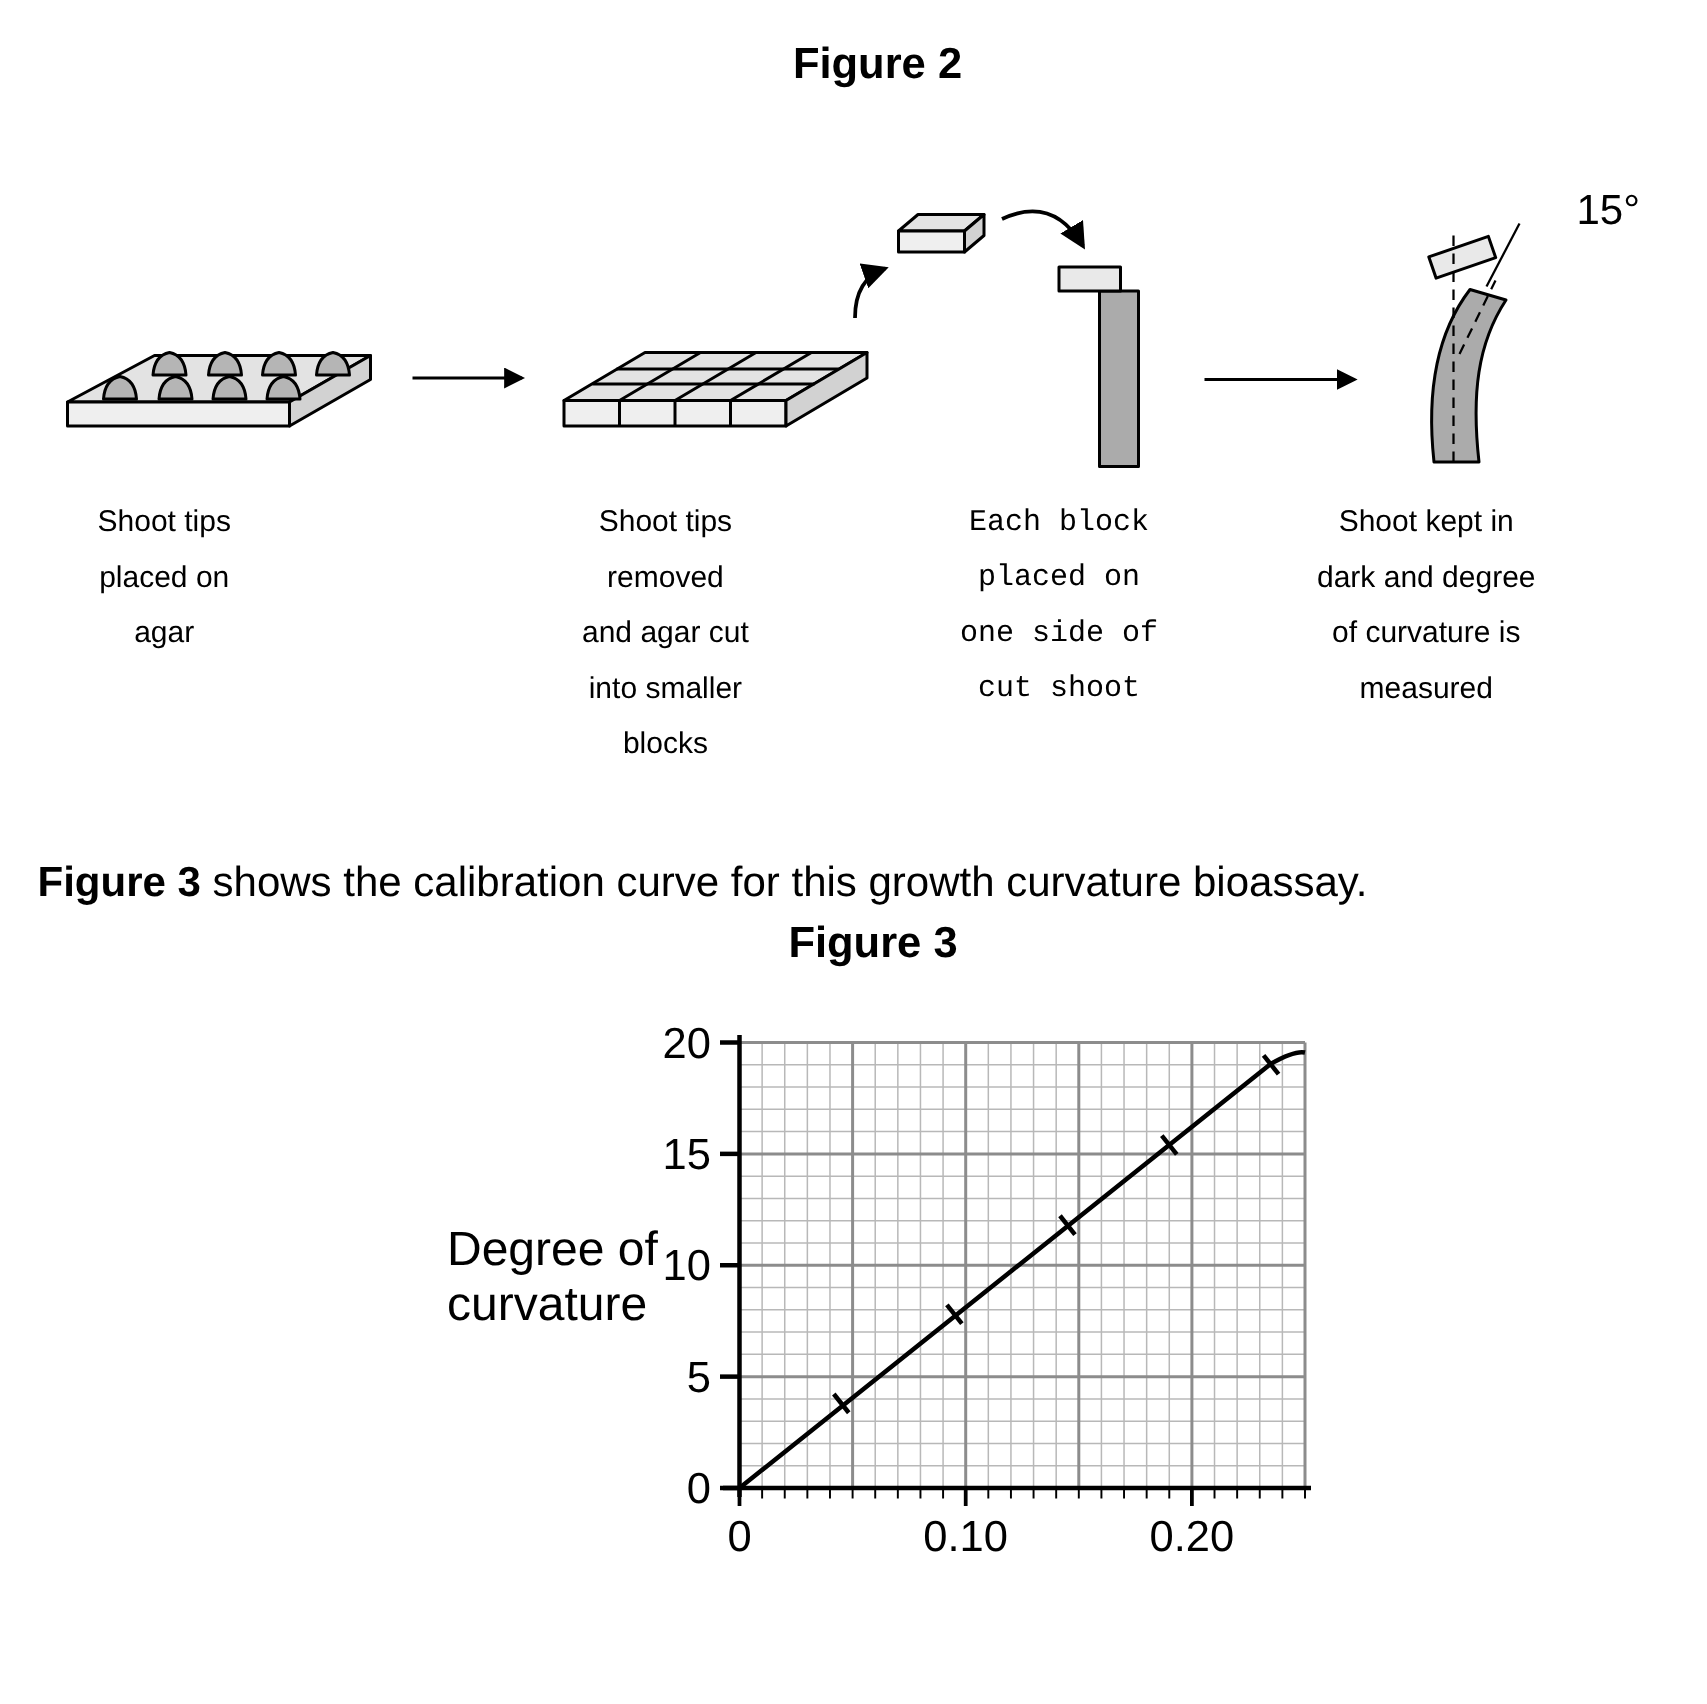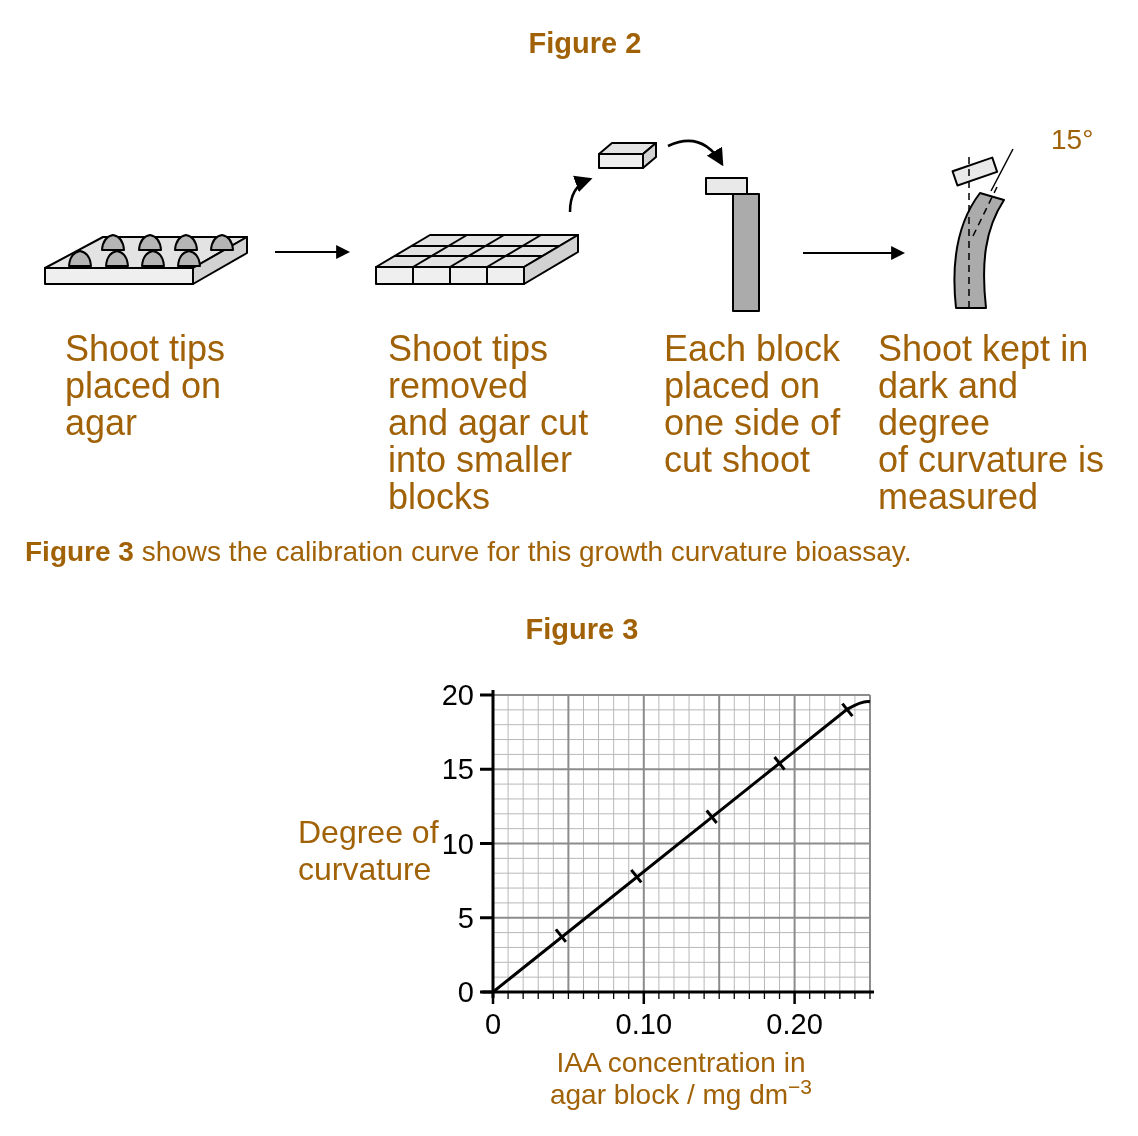--- a/index.html
+++ b/index.html
@@ -1,23 +1,23 @@
 <!DOCTYPE html>
 <html><head>
 <meta charset="utf-8">
 <style>
   html,body{margin:0;padding:0;background:#fff;}
   .page{
     position:relative;width:1138px;height:1112px;background:#ffffff;
-    font-family:"Liberation Sans",sans-serif;color:#a16207;overflow:hidden;
+    font-family:"Liberation Sans",sans-serif;color:#000000;overflow:hidden;
   }
   .abs{position:absolute;}
   .fig-title{font-weight:bold;font-size:29px;transform:translateX(-50%);white-space:nowrap;}
-  .cap{font-size:36px;line-height:37px;white-space:pre-line;}
-  .para{font-size:28px;white-space:nowrap;}
+  .cap{font-size:20px;line-height:37px;white-space:pre-line;text-align:center;}
+  .para{font-size:28px;white-space:nowrap;margin-top:36px;}
   .para b{font-weight:bold;}
   .angle{font-size:28px;}
   .ylab{font-size:32px;line-height:37px;white-space:pre-line;}
   .xlab{font-size:28px;line-height:32px;text-align:center;transform:translateX(-50%);white-space:nowrap;}
   .xlab .sup{font-size:21px;position:relative;top:-10px;}
   svg{display:block;}
   #chart-svg text{font-family:"Liberation Sans",sans-serif;font-size:29px;fill:#000;}
   #fig2-svg path,#fig2-svg rect,#fig2-svg line{stroke-linejoin:round;}
 </style>
 </head>
@@ -95,21 +95,21 @@
   <div class="abs fig-title" style="left:585px;top:27px;">Figure 2</div>
 
   <div class="abs cap" style="left:65px;top:330px;">Shoot tips
 placed on
 agar</div>
   <div class="abs cap" style="left:388px;top:330px;">Shoot tips
 removed
 and agar cut
 into smaller
 blocks</div>
-  <div class="abs cap" style="left:664px;top:330px;">Each block
+  <div class="abs cap" style="left:640px;top:330px;font-family:Liberation Mono, monospace;">Each block
 placed on
 one side of
 cut shoot</div>
   <div class="abs cap" style="left:878px;top:330px;">Shoot kept in
 dark and degree
 of curvature is
 measured</div>
 
   <div class="abs angle" style="left:1051px;top:124px;">15°</div>
 
@@ -210,18 +210,14 @@
       <line x1="424.91999999999996" y1="332" x2="424.91999999999996" y2="339" stroke="#000000" stroke-width="1.3"></line>
       <line x1="440" y1="332" x2="440" y2="339" stroke="#000000" stroke-width="1.3"></line>
       <text x="63" y="374" text-anchor="middle">0</text>
       <text x="213.8" y="374" text-anchor="middle">0.10</text>
       <text x="364.6" y="374" text-anchor="middle">0.20</text>
     </svg>
 
   <div class="abs ylab" style="left:298px;top:814px;">Degree of
 curvature</div>
 
-  <div class="abs xlab" style="left:681px;top:1047px;">
-    <div>IAA concentration in</div>
-    <div><span>agar block / mg dm</span><span class="sup">−3</span></div>
-  </div>
 
 </div>
 
 </body></html>

